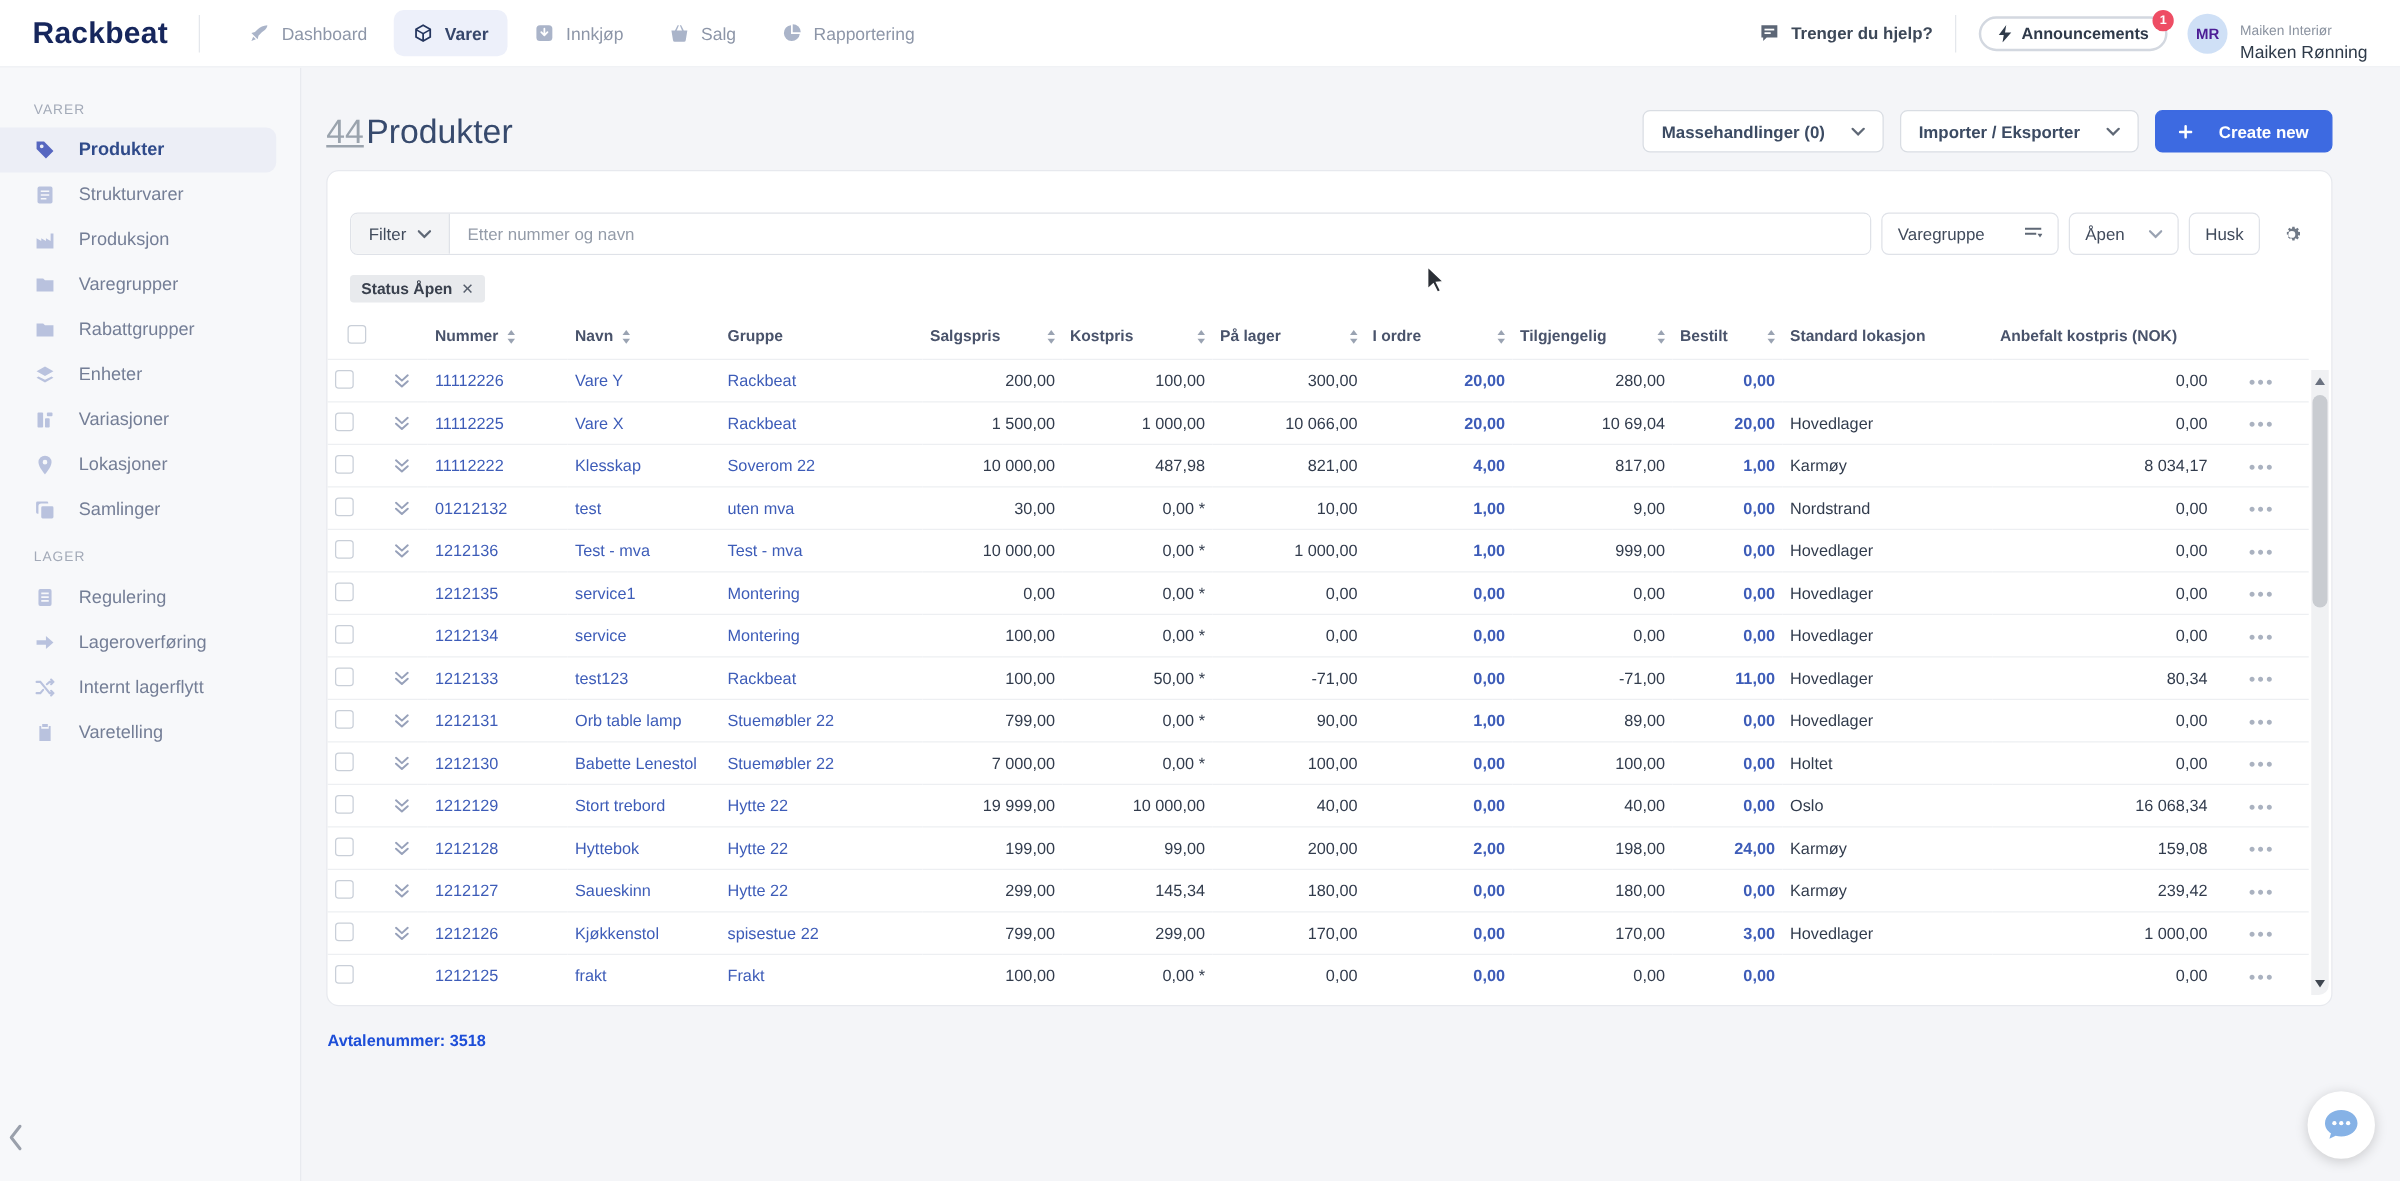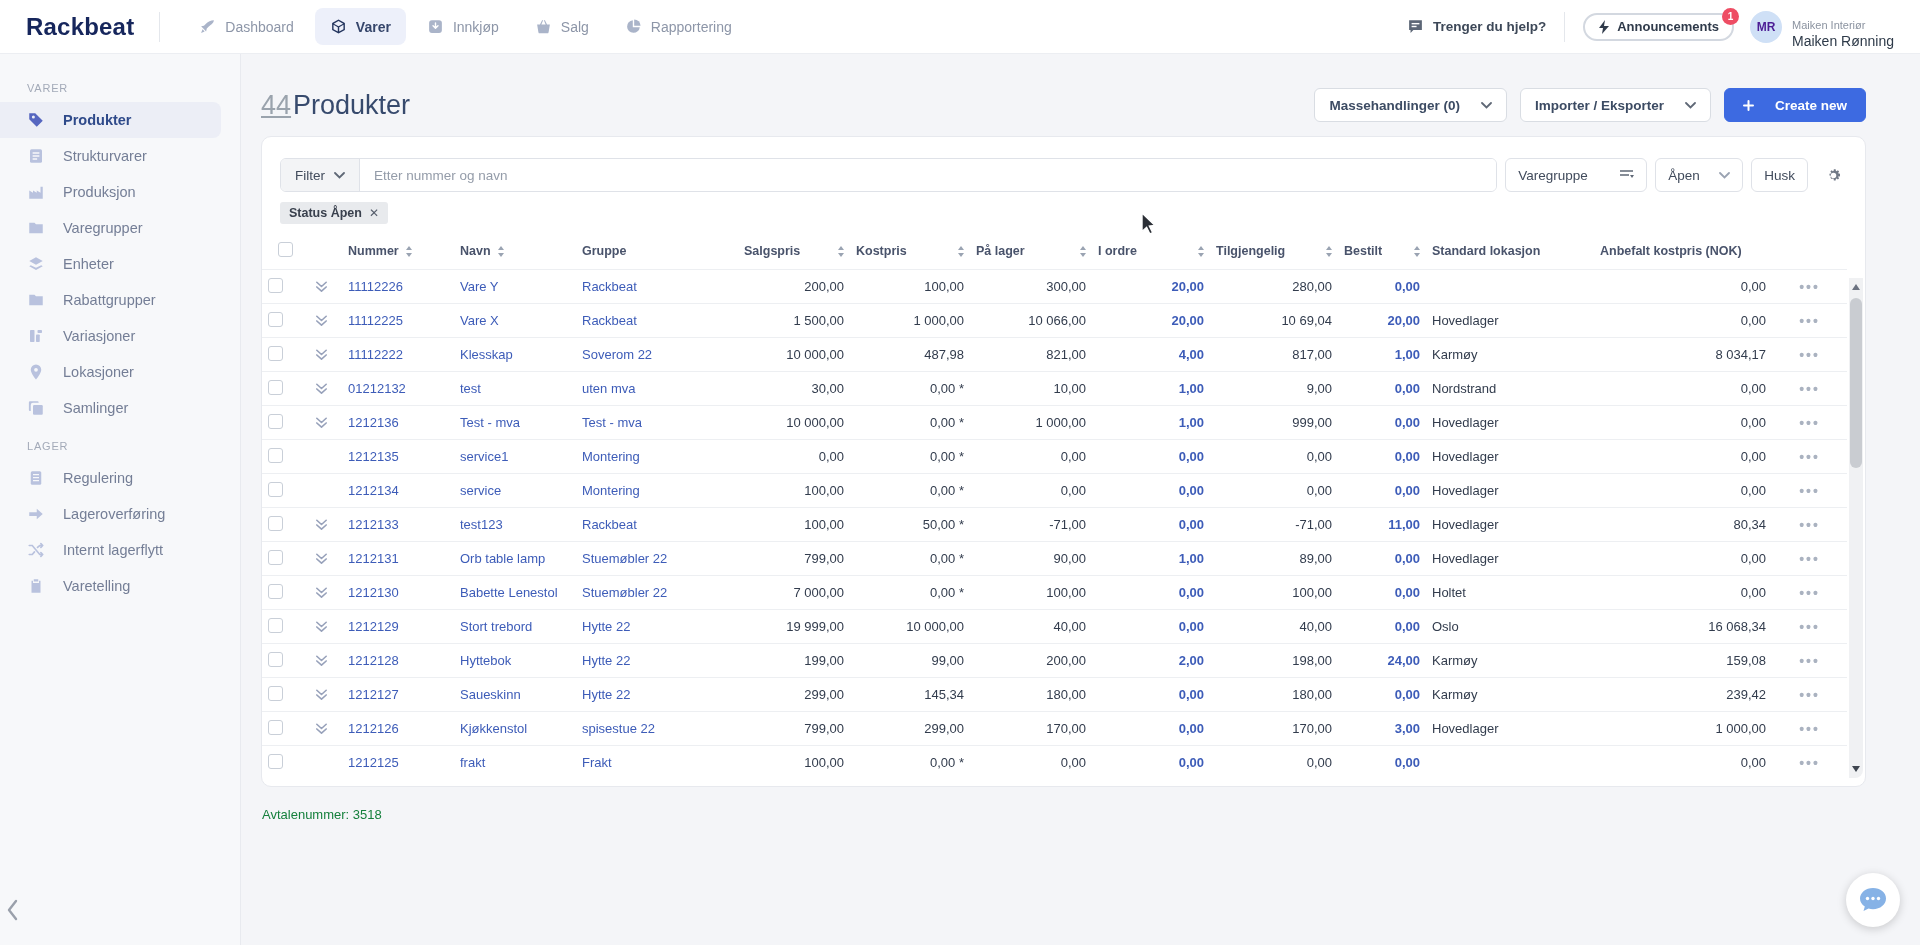--- a/index.html
+++ b/index.html
@@ -53,21 +53,21 @@
   .title-actions { margin-left:auto; display:flex; gap:13px; }
   .btn { height:34px; border-radius:6px; border:1px solid #d9dde3; background:#fff; color:#3c4b63;
          font-size:13.5px; font-weight:bold; display:flex; align-items:center; gap:21px; padding:0 14px;
          cursor:pointer; font-family:inherit; }
   .btn .chev { color:#5f6876; }
   .btn.primary { background:#3d6ae1; border-color:#3d6ae1; color:#fff; padding:0 18px; }
 
   
   .card { position:relative; margin:14px 54px 0 20px; width:1605px; background:#fff;
           border:1px solid #e7e9ee; border-radius:10px; padding:17px 0 6px 0; }
-  .filter-row { display:flex; gap:8px; margin:4px 18px; }
+  .filter-row { display:flex; gap:8px; margin:16px 18px; }
   .searchbox { flex:1; display:flex; align-items:stretch; border:1px solid #dfe2e8; border-radius:6px;
                overflow:hidden; height:34px; background:#fff; }
   .filter-btn { display:flex; align-items:center; gap:9px; background:#f3f4f6; border-right:1px solid #dfe2e8;
                 padding:0 14px; font-size:13.5px; color:#414b5c; cursor:pointer; }
   .searchbox input { flex:1; border:none; outline:none; padding:0 14px; font-size:13.5px;
                      font-family:inherit; color:#333d4e; }
   .searchbox input::placeholder { color:#949ca9; }
   .mini-box { height:34px; border:1px solid #dfe2e8; border-radius:6px; background:#fff; display:flex;
               align-items:center; gap:10px; padding:0 12px; font-size:13.5px; color:#414b5c; cursor:pointer; }
   .gear-wrap { display:flex; align-items:center; padding:0 4px 0 8px; color:#717a87; cursor:pointer; }
@@ -96,21 +96,21 @@
   .sort .dn { border-top:4px solid #9aa3b2; }
   .chev2 { color:#97a1ba; cursor:pointer; }
 
   
   .vscroll { position:absolute; right:2px; top:42px; bottom:2px; width:14px; background:#f0f1f3; border-radius:0 0 8px 0; }
   .vscroll .arr { position:absolute; left:3px; width:0; height:0; border-left:4px solid transparent; border-right:4px solid transparent; }
   .vscroll .arr.up { top:6px; border-bottom:6px solid #6b7280; }
   .vscroll .arr.dn { bottom:6px; border-top:6px solid #3f4650; }
   .vscroll .thumb { position:absolute; left:1px; top:20px; width:12px; height:170px; background:#c9ccd1; border-radius:6px; }
 
-  .footer-note { margin:20px 0 0 21px; font-size:13px; color:#15803d; }
+  .footer-note { margin:20px 0 0 21px; font-size:13px; color:#1d4ed8;font-weight:bold; }
 
   
   .chat-fab { position:absolute; right:20px; bottom:18px; width:54px; height:54px; border-radius:50%;
               background:#fff; box-shadow:0 2px 10px rgba(0,0,0,.18); display:flex; align-items:center;
               justify-content:center; cursor:pointer; }
 
   
   .cursor { position:absolute; left:1139px; top:212px; z-index:50; pointer-events:none; }
 </style>
 </head>
@@ -223,32 +223,32 @@
       <span class="sicon">
         <svg width="18" height="18" viewBox="0 0 24 24" fill="currentColor">
           <path d="M3 5h7l2 2h9v12H3z"></path>
         </svg>
       </span>
       <span>Varegrupper</span>
     </div>
     <div class="side-item">
       <span class="sicon">
         <svg width="18" height="18" viewBox="0 0 24 24" fill="currentColor">
+          <path d="M3 5h7l2 2h9v12H3z"></path>
+        </svg>
+      </span>
+      <span>Rabattgrupper</span>
+    </div>
+    <div class="side-item">
+      <span class="sicon">
+        <svg width="18" height="18" viewBox="0 0 24 24" fill="currentColor">
           <path d="M12 3l9 5-9 5-9-5zM5 13.5L12 17l7-3.5 2 1.5-9 5-9-5z"></path>
         </svg>
       </span>
       <span>Enheter</span>
-    </div>
-    <div class="side-item">
-      <span class="sicon">
-        <svg width="18" height="18" viewBox="0 0 24 24" fill="currentColor">
-          <path d="M3 5h7l2 2h9v12H3z"></path>
-        </svg>
-      </span>
-      <span>Rabattgrupper</span>
     </div>
     <div class="side-item">
       <span class="sicon">
         <svg width="18" height="18" viewBox="0 0 24 24" fill="currentColor">
           <rect x="4" y="4" width="6" height="16" rx="1"></rect>
           <rect x="12" y="10" width="5" height="10" rx="1"></rect>
           <rect x="14" y="4" width="6" height="4" rx="1"></rect>
         </svg>
       </span>
       <span>Variasjoner</span>

